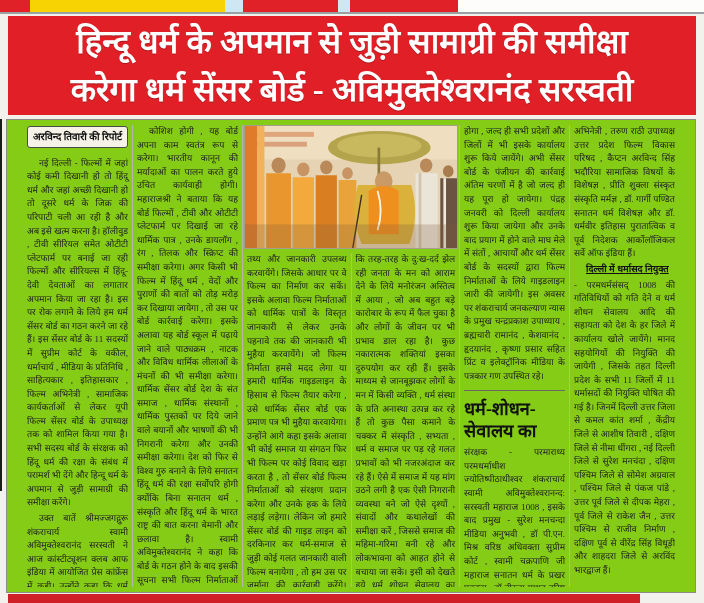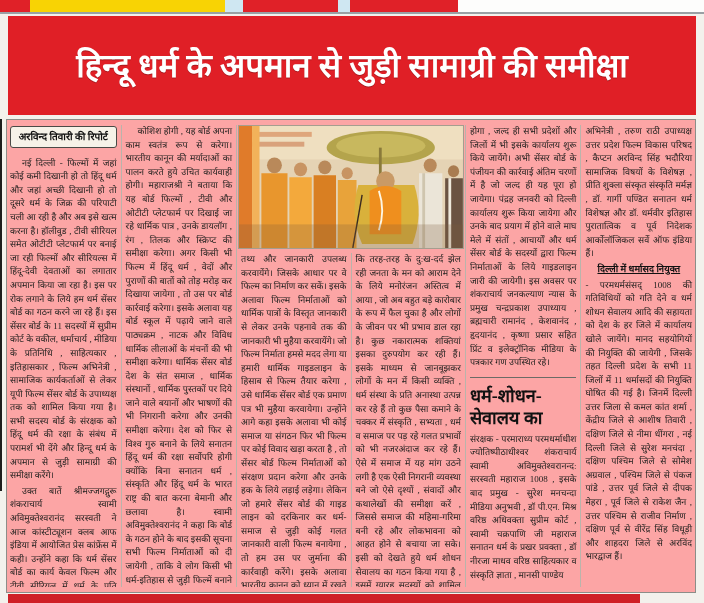--- a/index.html
+++ b/index.html
@@ -16,22 +16,22 @@
   .seg-blue2{width:12px;background:#cfe7f2;}
   .seg-red3{width:108px;background:#e02128;}
   .seg-rest{flex:1;background:#fdfdfc;}
   
   .headline{position:absolute;left:8px;top:16px;width:688px;height:99px;background:#e01f26;
             color:#ffffff;text-align:center;display:flex;flex-direction:column;justify-content:center;}
   .headline .h-line{font-size:33px;font-weight:bold;line-height:48px;letter-spacing:0;
                     text-shadow:0 1px 0 rgba(0,0,0,.25);white-space:nowrap;}
   
   .article{position:absolute;left:6px;top:119px;width:690px;height:474px;
-           background:#fca5a5;border:1px solid #8d8d88;box-sizing:border-box;
-           display:flex;padding:5px 0;overflow:hidden;}
+           background:#84cc16;border:1px solid #8d8d88;box-sizing:border-box;
+           display:flex;padding:5px 17px;overflow:hidden;}
   .edge-line{position:absolute;left:0;top:119px;width:2px;height:372px;background:#1c1c1c;}
   .col{flex:1 1 0;overflow:hidden;font-size:9px;line-height:13.6px;color:#23211f;
        text-align:justify;padding:0 3px;}
   .vrule{width:1px;background:#b9b4ab;margin:0 1px;}
   .col p{margin:0 0 2px 0;text-indent:12px;}
   .byline{border:1px solid #4a4a46;border-radius:3px;text-align:center;font-weight:bold;
           font-size:10px;padding:3px 2px;margin:1px 0 9px 0;color:#111;background:#f6f2e8;}
   .midwrap{flex:2.12 1 0;display:flex;flex-direction:column;overflow:hidden;}
   .photo{width:100%;height:124px;margin-bottom:4px;border:1px solid #a59e8f;box-sizing:border-box;}
   .photo svg{display:block;width:100%;height:100%;}
@@ -52,20 +52,21 @@
     <div class="seg seg-yellow"></div>
     <div class="seg seg-blue1"></div>
     <div class="seg seg-red2"></div>
     <div class="seg seg-blue2"></div>
     <div class="seg seg-red3"></div>
     <div class="seg seg-rest"></div>
   </div>
 
   <div class="headline">
     <div class="h-line">हिन्दू धर्म के अपमान से जुड़ी सामाग्री की समीक्षा</div>
+    <div class="h-line">करेगा धर्म सेंसर बोर्ड - अविमुक्तेश्वरानंद सरस्वती</div>
   </div>
 
   <div class="edge-line"></div>
 
   <div class="article">
 
     <div class="col">
       <div class="byline">अरविन्द तिवारी की रिपोर्ट</div>
       <p>नई दिल्ली - फिल्मों में जहां कोई कमी दिखानी हो तो हिंदू धर्म और जहां अच्छी दिखानी हो तो दूसरे धर्म के जिक्र की परिपाटी चली आ रही है और अब इसे खत्म करना है। हॉलीवुड , टीवी सीरियल समेत ओटीटी प्लेटफार्म पर बनाई जा रही फिल्मों और सीरियल्स में हिंदू-देवी देवताओं का लगातार अपमान किया जा रहा है। इस पर रोक लगाने के लिये हम धर्म सेंसर बोर्ड का गठन करने जा रहे हैं। इस सेंसर बोर्ड के 11 सदस्यों में सुप्रीम कोर्ट के वकील, धर्माचार्य , मीडिया के प्रतिनिधि , साहित्यकार , इतिहासकार , फिल्म अभिनेत्री , सामाजिक कार्यकर्ताओं से लेकर यूपी फिल्म सेंसर बोर्ड के उपाध्यक्ष तक को शामिल किया गया है। सभी सदस्य बोर्ड के संरक्षक को हिंदू धर्म की रक्षा के संबंध में परामर्श भी देंगे और हिन्दू धर्म के अपमान से जुड़ी सामाग्री की समीक्षा करेंगे।</p>
       <p>उक्त बातें श्रीमज्जगद्गुरू शंकराचार्य स्वामी अविमुक्तेश्वरानंद सरस्वती ने आज कांस्टीट्यूशन क्लब आफ इंडिया में आयोजित प्रेस कांफ्रेंस में कही। उन्होंने कहा कि धर्म सेंसर बोर्ड का कार्य केवल फिल्म और टीवी सीरियल में धर्म के प्रति संवेदना का खयाल रखने तक सीमित नहीं होगा। बल्कि जहां भी धर्म को नुकसान पहुँचाने की</p>

